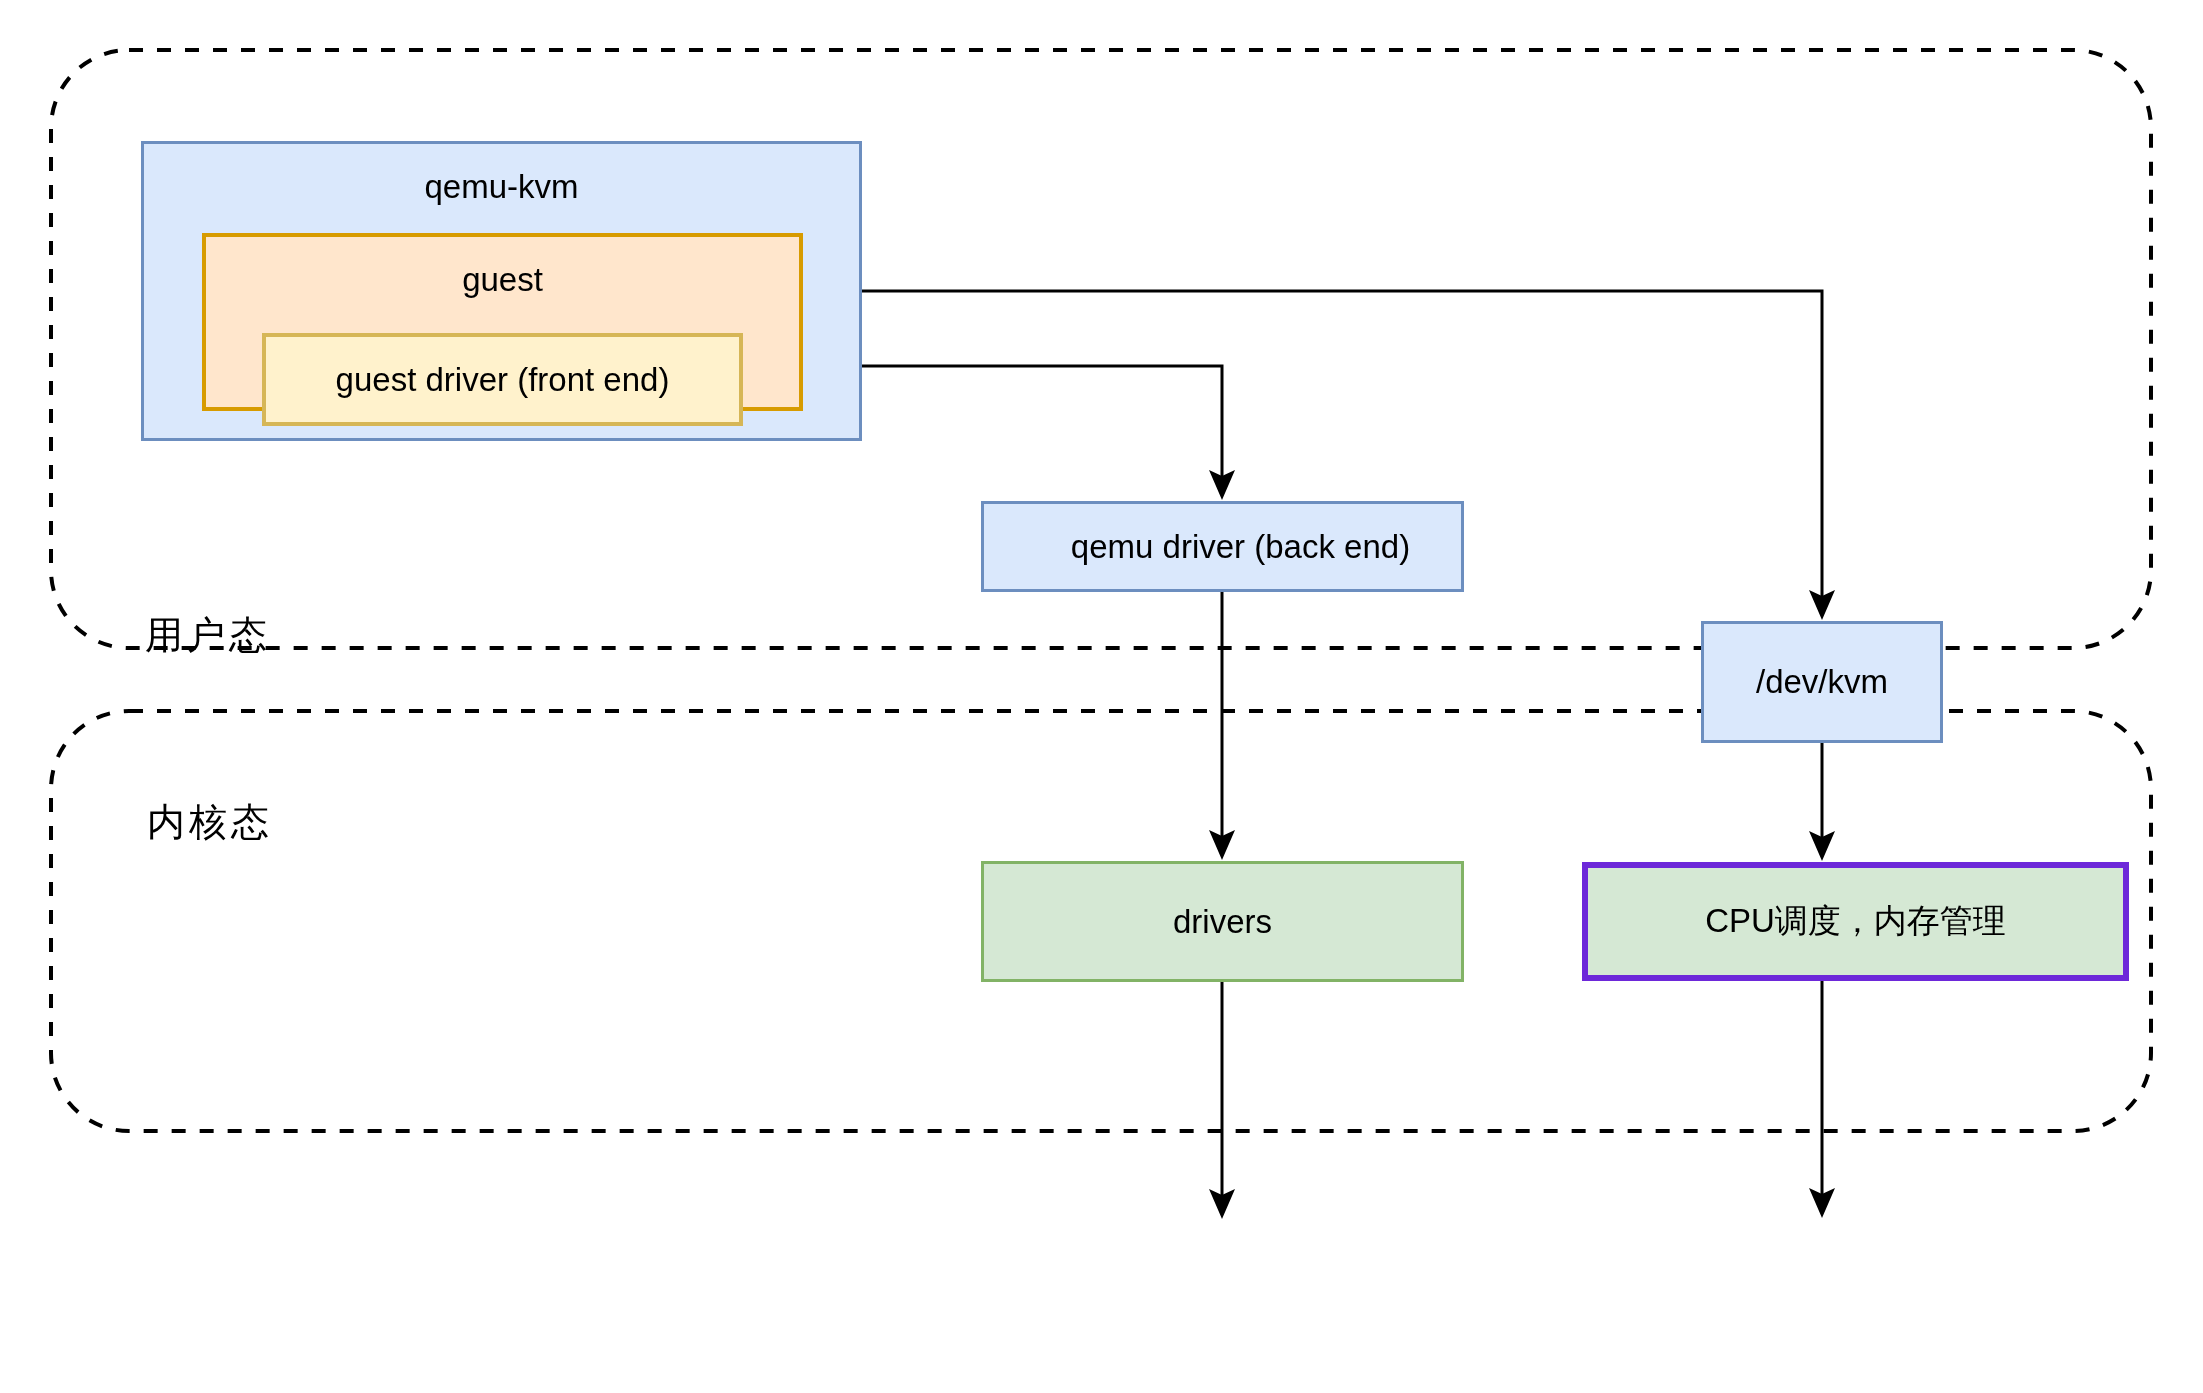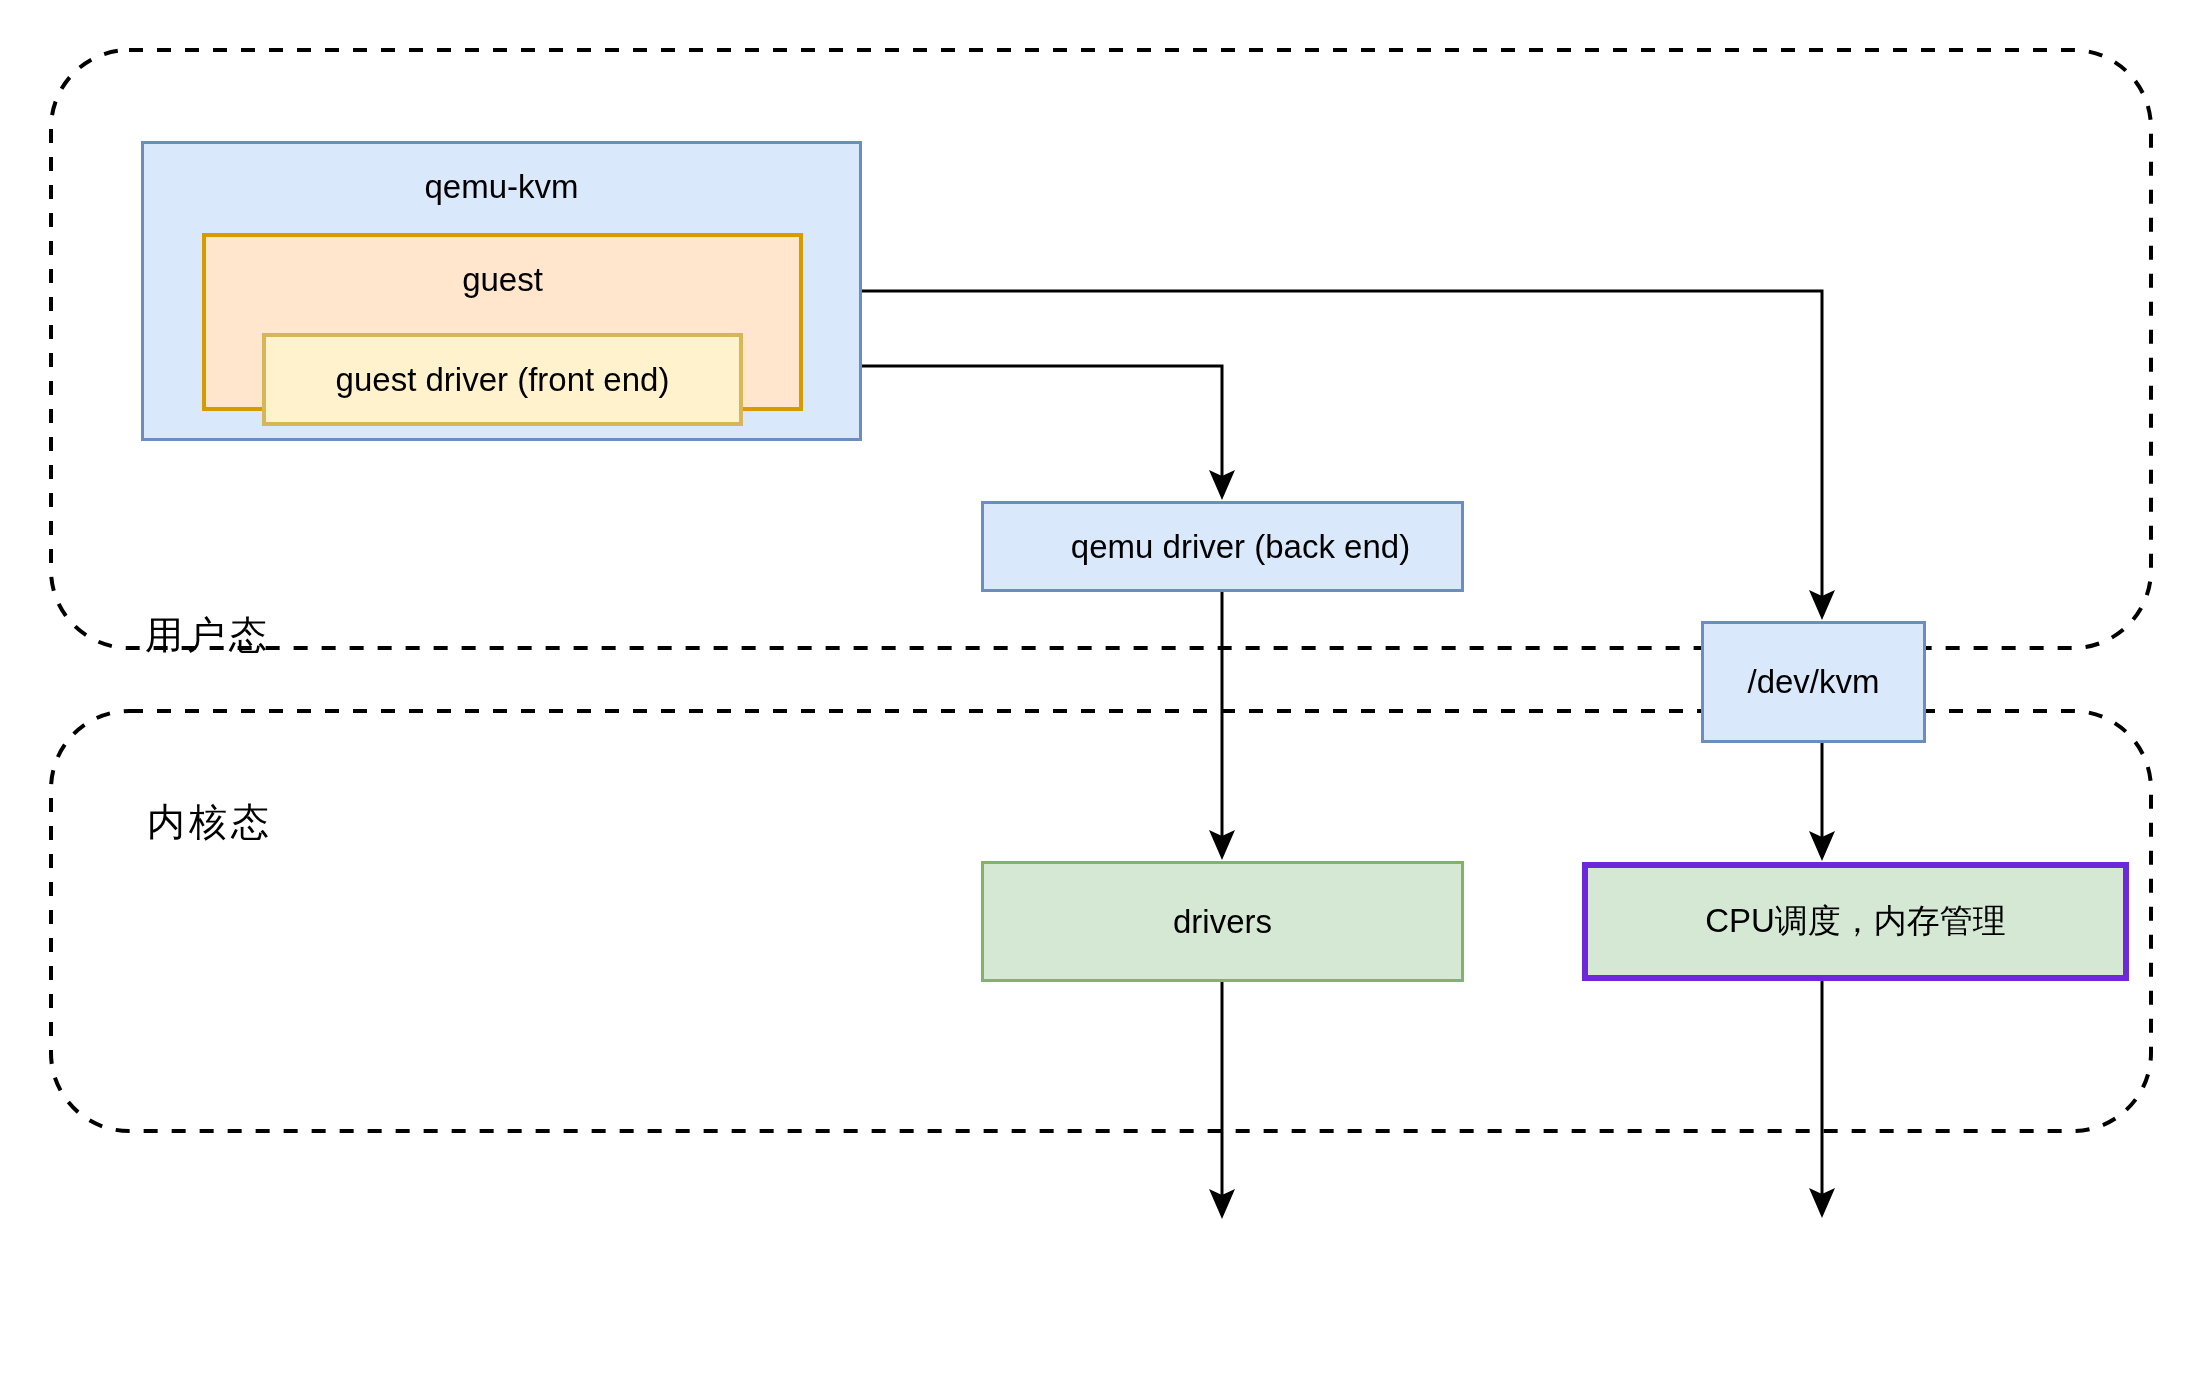--- a/index.html
+++ b/index.html
@@ -34,21 +34,21 @@
     text-align: center;
   }
   .node.top-label {
     align-items: flex-start;
     padding-top: 24px;
   }
   .node-qemu-kvm   { left: 141px;  top: 141px;  width: 721px; height: 300px; background: #dae8fc; border: 3px solid #6c8ebf; }
   .node-guest      { left: 202px;  top: 233px;  width: 601px; height: 178px; background: #ffe6cc; border: 4px solid #d79b00; }
   .node-guest-driver { left: 262px; top: 321px; width: 481px; height: 93px;  background: #fff2cc; border: 4px solid #d6b656; margin-top: 12px; }
   .node-qemu-driver  { left: 981px; top: 501px; width: 483px; height: 91px;  background: #dae8fc; border: 3px solid #6c8ebf; padding-left: 36px; }
-  .node-dev-kvm    { left: 1701px; top: 621px;  width: 225px; height: 122px; background: #dae8fc; border: 3px solid #6c8ebf; }
+  .node-dev-kvm    { left: 1701px; top: 621px;  width: 242px; height: 122px; background: #dae8fc; border: 3px solid #6c8ebf; }
   .node-drivers    { left: 981px;  top: 861px;  width: 483px; height: 121px; background: #d5e8d4; border: 3px solid #82b366; text-align: right; }
   .node-cpu-sched  { left: 1582px; top: 862px;  width: 547px; height: 119px; background: #d5e8d4; border: 6px solid #6d28d9; text-align: center; }
   .node-disk-net   { left: 981px;  top: 1220px; width: 483px; height: 122px; background: #f8cecc; border: 3px solid #b85450; }
   .node-cpu-mmu    { left: 1582px; top: 1219px; width: 481px; height: 122px; background: #f8cecc; border: 3px solid #b85450; }
   .region-label {
     position: absolute;
     z-index: 2;
     font-family: "Liberation Serif", serif;
     font-size: 38px;
     letter-spacing: 4px;

